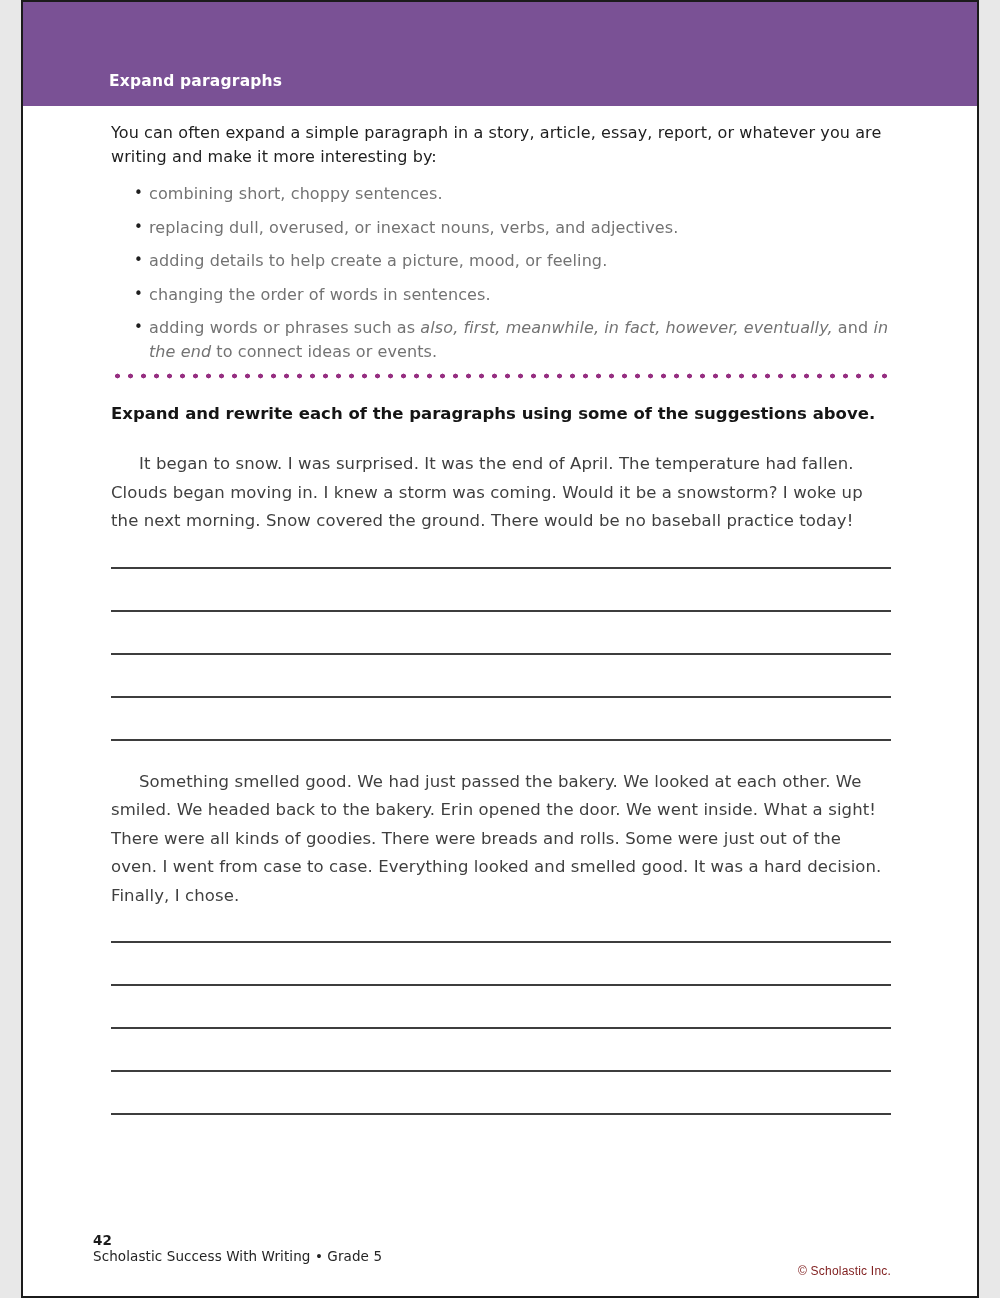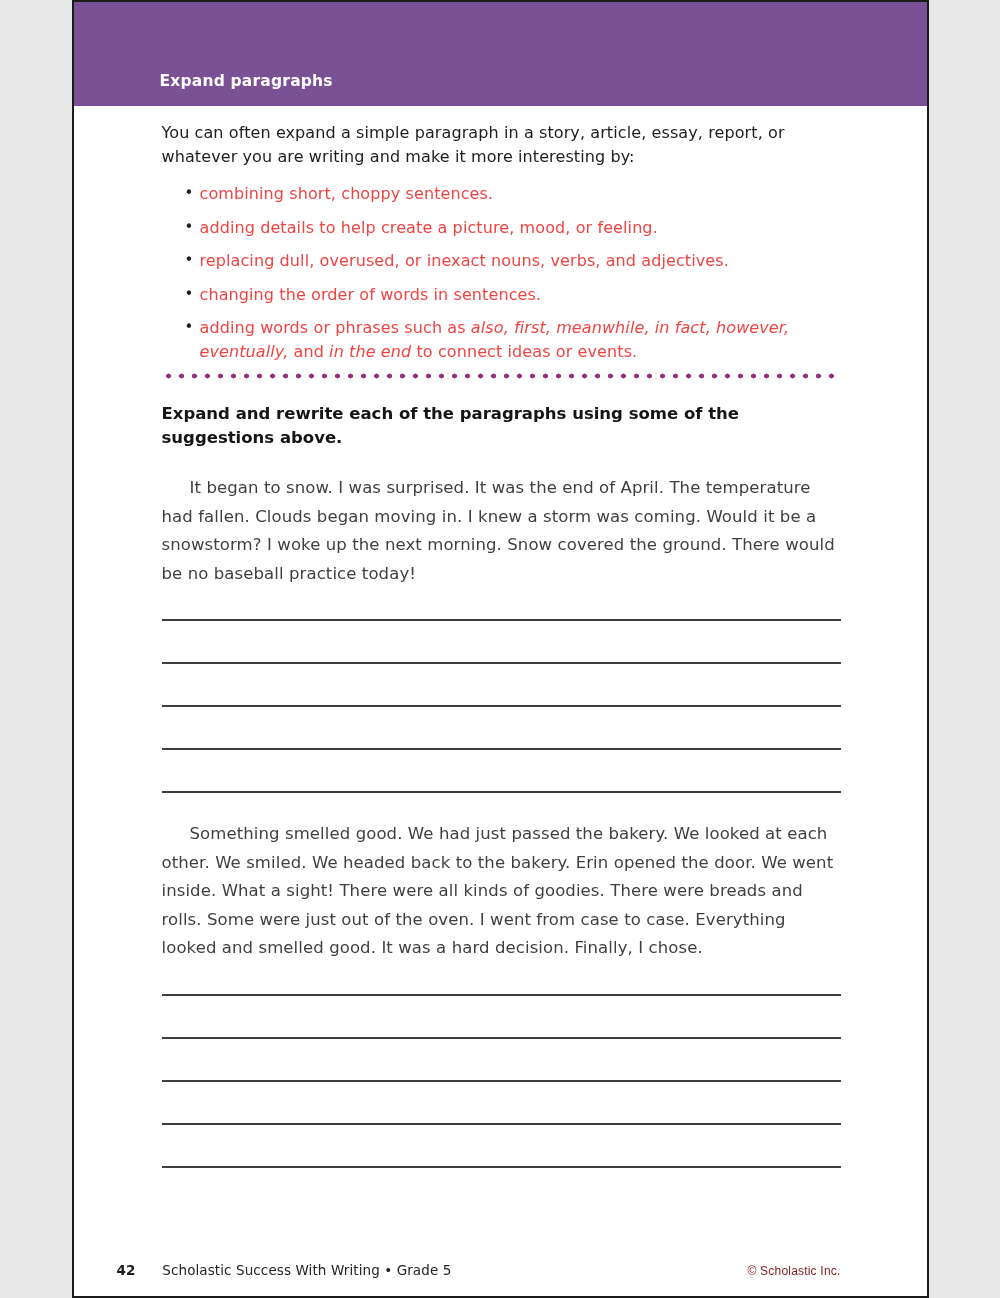--- a/index.html
+++ b/index.html
@@ -1,21 +1,21 @@
 <!DOCTYPE html>
 <html><head>
 <meta charset="utf-8">
 <style>
   * { margin:0; padding:0; box-sizing:border-box; }
   html,body { background:#e8e8e8; }
   body { font-family:"Liberation Sans", sans-serif; }
 
   .page{
     position:relative;
-    width:857px; height:1298px;
+    width:958px; height:1298px;
     margin:0 auto;
     background:#ffffff;
     box-shadow: inset 0 0 0 2px #1b1b1b;
     overflow:hidden;
   }
 
   
   .band{
     height:106px;
     background:#7a5195;
@@ -57,21 +57,21 @@
   ul.tips{
     list-style:none;
     margin-top:14px;
     padding-left:38px;
   }
   ul.tips li{
     position:relative;
     font-family:"DejaVu Sans","Liberation Sans",sans-serif;
     font-size:16px;
     line-height:23.5px;
-    color:#ef4444;
+    color:#737373;
     margin-bottom:10px;
     letter-spacing:.1px;
   }
   ul.tips li::before{
     content:"\2022";
     position:absolute;
     left:-15px; top:0;
     color:#1e1e1e;
     font-size:15px;
   }
@@ -112,20 +112,21 @@
     border-bottom:2px solid #3d3d3d;
   }
   .write-area .ln.short{ height:33px; }
 
   
   .footer{
     position:absolute;
     left:45px; right:88px; bottom:20px;
     display:flex;
     align-items:baseline;
+    flex-direction:column;
   }
   .footer .pagenum{
     font-family:"DejaVu Sans","Liberation Sans",sans-serif;
     font-weight:bold;
     font-size:13.5px;
     color:#1c1c1c;
   }
   .footer .booktitle{
     margin-left:27px;
     font-family:"DejaVu Sans","Liberation Sans",sans-serif;
@@ -149,22 +150,22 @@
     <span class="tag">Expand paragraphs</span>
   </div>
 
   <div class="content">
 
 
     <p class="intro">You can often expand a simple paragraph in a story, article, essay, report, or whatever you are writing and make it more interesting by:</p>
 
     <ul class="tips">
       <li>combining short, choppy sentences.</li>
+      <li>replacing dull, overused, or inexact nouns, verbs, and adjectives.</li>
       <li>adding details to help create a picture, mood, or feeling.</li>
-      <li>replacing dull, overused, or inexact nouns, verbs, and adjectives.</li>
       <li>changing the order of words in sentences.</li>
       <li><span>adding words or phrases such as </span><span class="it">also, first, meanwhile, in fact, however, eventually,</span><span> and </span><span class="it">in the end</span><span> to connect ideas or events.</span></li>
     </ul>
 
     <div class="divider"></div>
 
     <p class="instruction">Expand and rewrite each of the paragraphs using some of the suggestions above.</p>
 
     <p class="story first">It began to snow. I was surprised. It was the end of April. The temperature had fallen. Clouds began moving in. I knew a storm was coming. Would it be a snowstorm? I woke up the next morning. Snow covered the ground. There would be no baseball practice today!</p>
 

